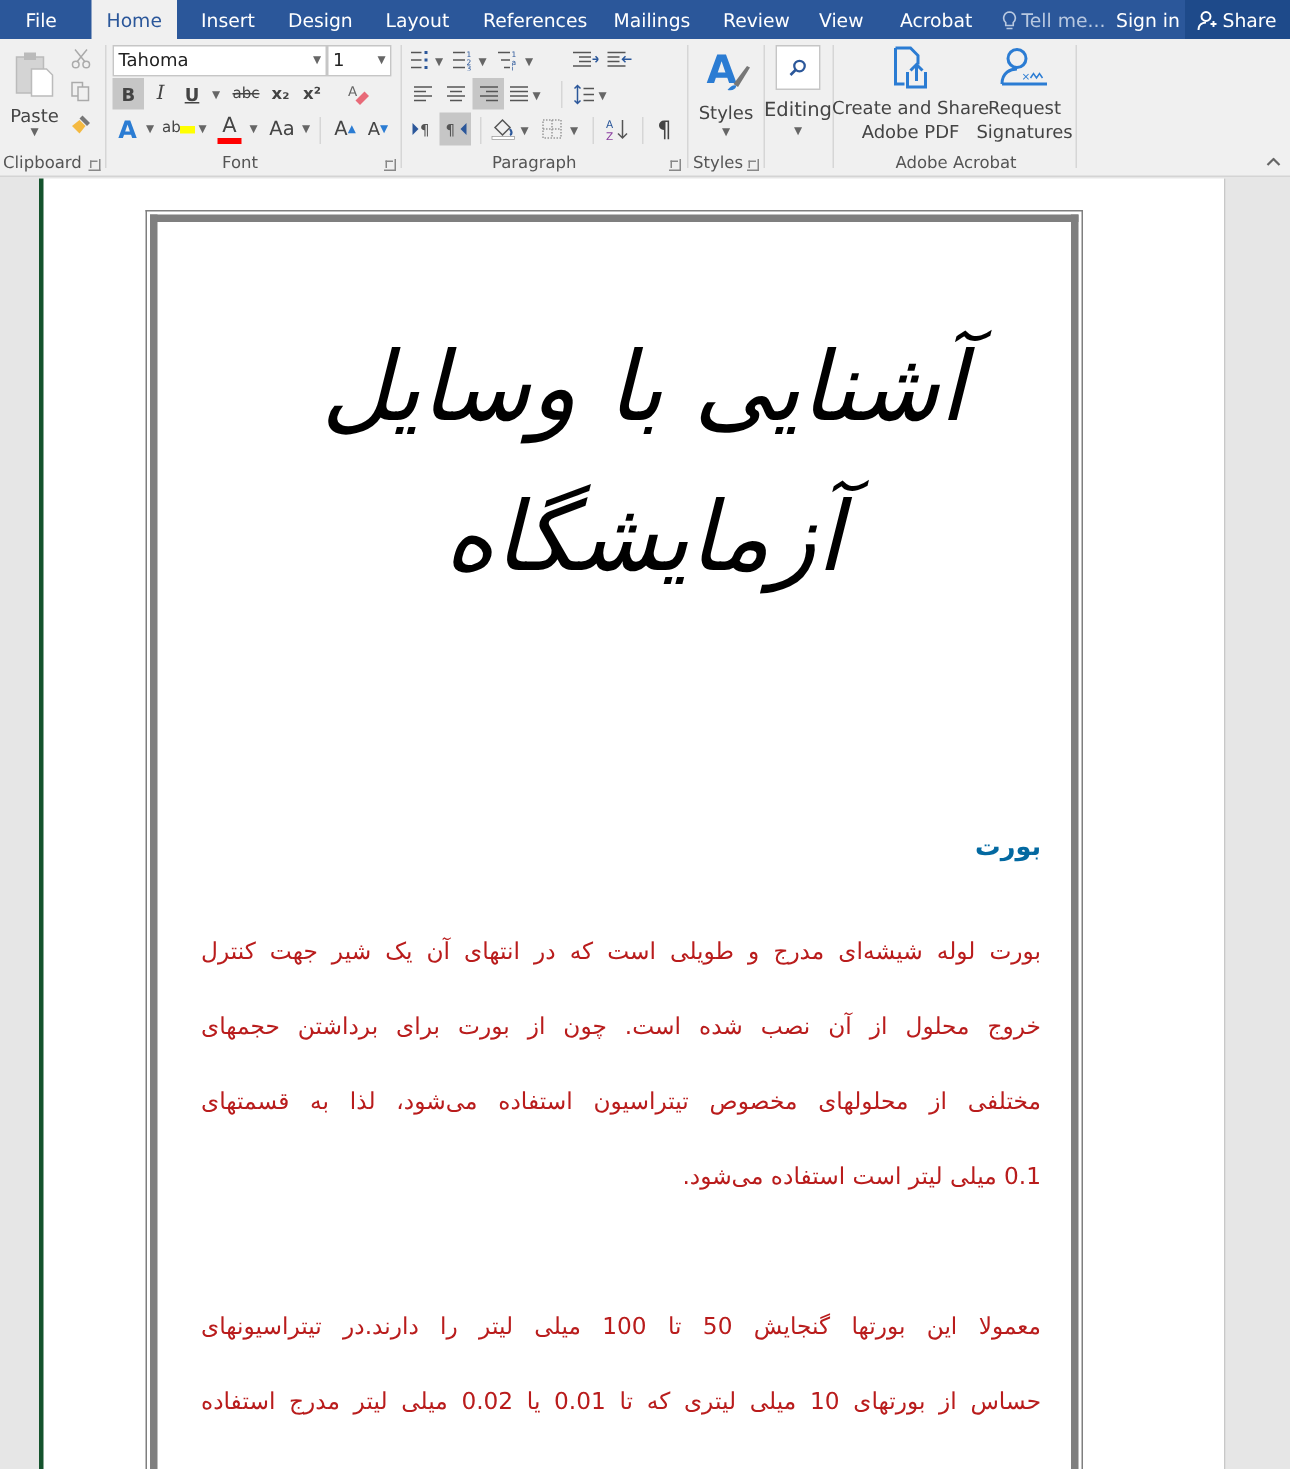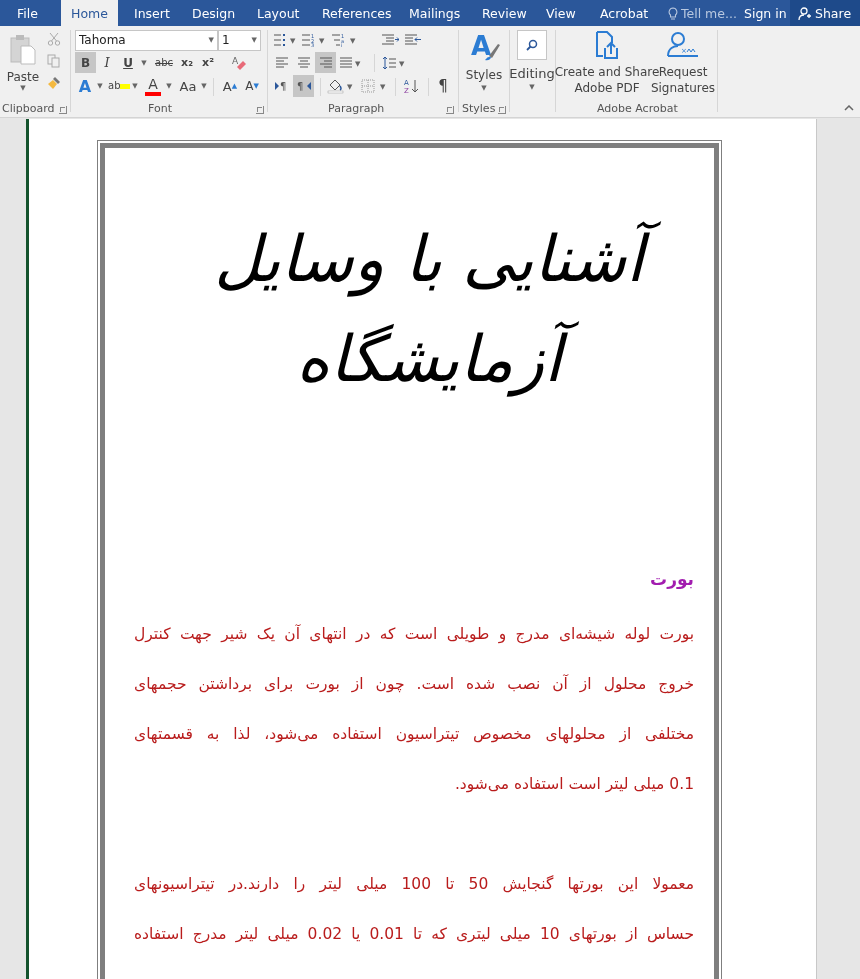--- a/index.html
+++ b/index.html
@@ -29,21 +29,21 @@
 
   .bigbtn-label { position: absolute; font-size: 12px; color: #444; text-align: center; line-height: 16px; white-space: nowrap; }
 
   
   .docarea { position: absolute; left: 0; top: 119px; width: 860px; height: 860px; background: #e6e6e6; }
   .page { position: absolute; left: 26px; top: 0; width: 791px; height: 892px; background: #fff; border-left: 3px solid #14532d; border-right: 1px solid #c8c8c8; }
   .border-outer { position: absolute; left: 68px; top: 21px; width: 625px; height: 860px; border: 1px solid #7f7f7f; border-bottom: none; }
   .border-inner { position: absolute; left: 2px; top: 2px; right: 2px; bottom: 0; border: 5px solid #7f7f7f; border-bottom: none; }
 
   .doc-title { position: absolute; left: 120px; top: 90px; width: 560px; text-align: center; direction: rtl; font-family: "DejaVu Serif", serif; font-style: italic; font-size: 64px; color: #000; line-height: 100px; }
-  .heading { position: absolute; right: 122px; top: 450px; direction: rtl; font-family: "DejaVu Sans", sans-serif; font-weight: bold; font-size: 17px; color: #a21caf; }
+  .heading { position: absolute; right: 122px; top: 436px; direction: rtl; font-family: "DejaVu Sans", sans-serif; font-weight: bold; font-size: 17px; color: #0369a1; }
   .para { position: absolute; right: 122px; width: 560px; direction: rtl; text-align: justify; font-family: "DejaVu Sans", sans-serif; font-size: 15.5px; color: #b91c1c; line-height: 50px; }
   .line { display: block; height: 50px; white-space: nowrap; text-align-last: justify; }
   .line.last { text-align-last: right; }
 </style>
 </head>
 <body>
 
 <div class="tabbar">
   <div class="tab" style="left:9px;">File</div>
   <div class="tab active" style="left:61px; width:57px; text-align:center;">Home</div>

